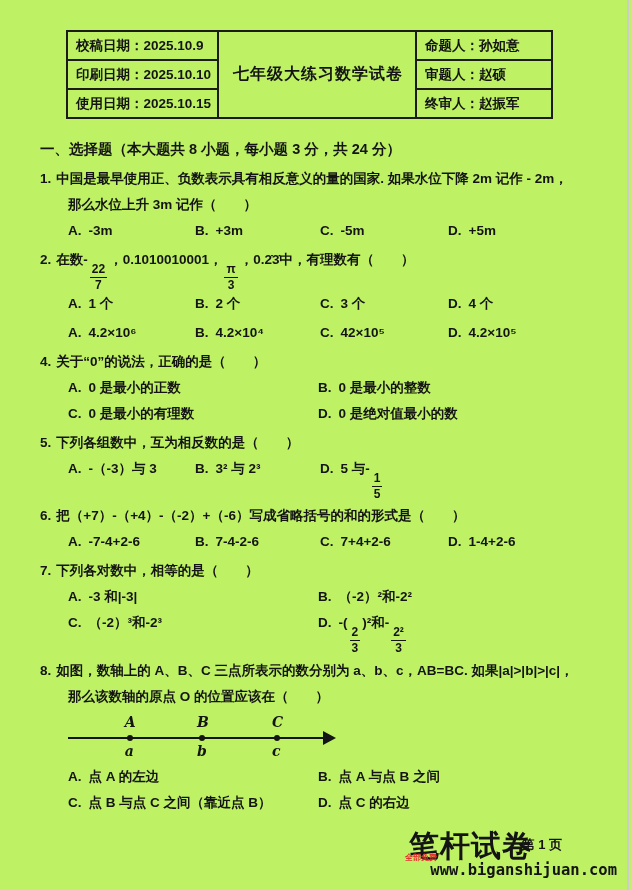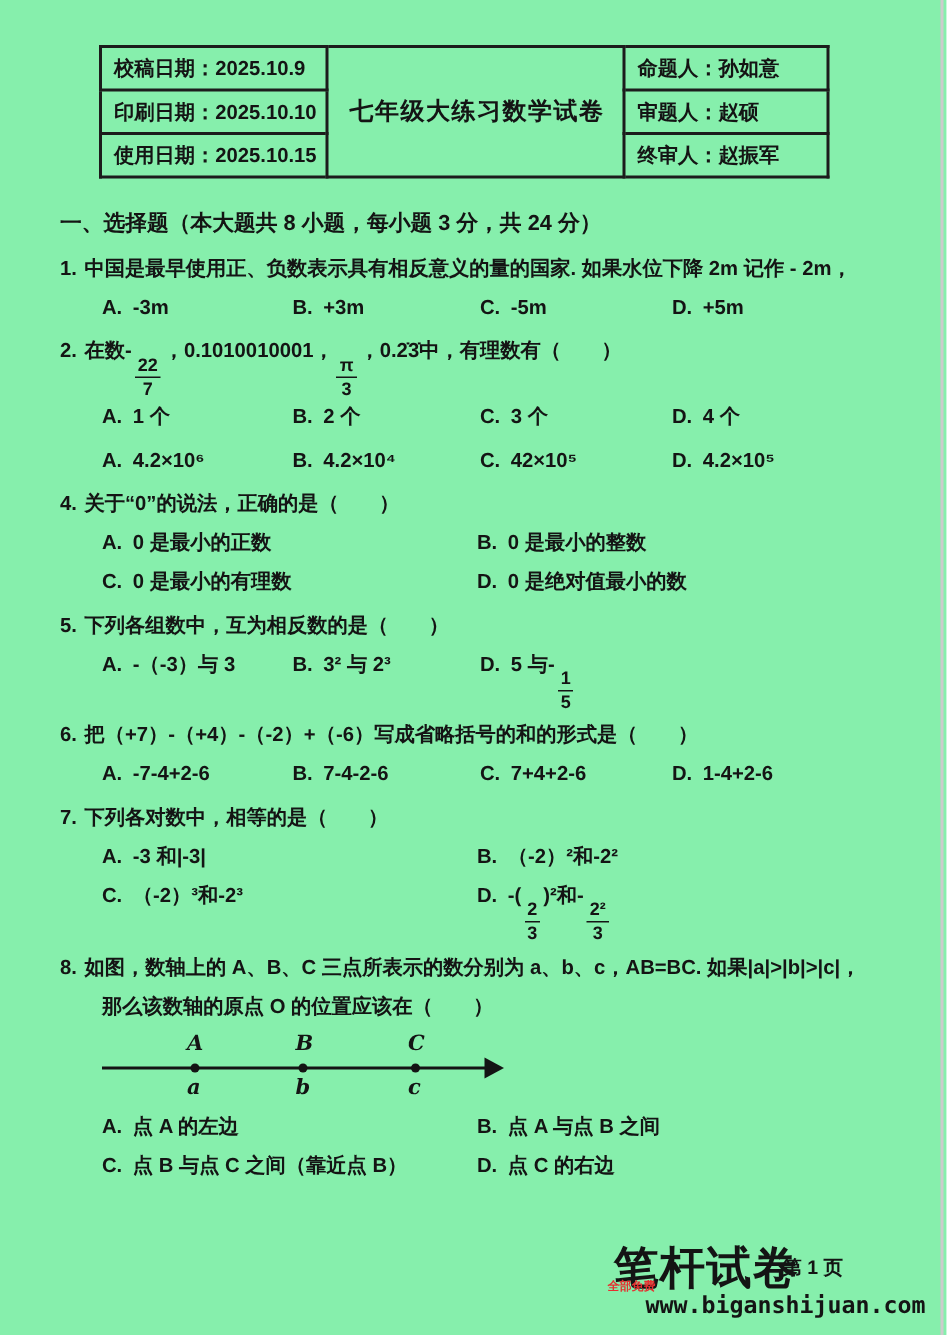--- a/index.html
+++ b/index.html
@@ -1,16 +1,16 @@
 <!DOCTYPE html>
 <html><head>
 <meta charset="utf-8">
 <style>
   html,body{margin:0;padding:0;background:#ffffff;}
-  .page{position:relative;width:631px;height:890px;background:#86efac;overflow:hidden;
+  .page{position:relative;width:631px;height:890px;background:#bef264;overflow:hidden;
         font-family:"Liberation Sans","DejaVu Sans",sans-serif;color:#141414;}
   .scan-edge{position:absolute;top:0;right:2px;width:2px;height:100%;background:#cccccc;}
 
   
   table.hdr{position:absolute;left:66px;top:30px;border-collapse:collapse;table-layout:fixed;}
   .hdr td{border:2px solid #1c1c1c;font-weight:bold;font-size:13.5px;height:19px;
           padding:4px 6px 4px 8px;white-space:nowrap;}
   .hdr .c1{width:118px;}
   .hdr .c2{width:182px;text-align:center;font-size:16px;letter-spacing:1px;}
   .hdr .c3{width:120px;}
@@ -77,20 +77,21 @@
       <td class="c3">终审人：赵振军</td>
     </tr>
   </tbody>
     </table>
 
   <div class="content">
     <div class="section-title">一、选择题（本大题共 8 小题，每小题 3 分，共 24 分）</div>
     <div>
         <div class="question">
           <div class="stem"><span class="qnum">1.</span><span class="stem-line"><span class="seg">中国是最早使用正、负数表示具有相反意义的量的国家. 如果水位下降 2m 记作 - 2m，</span></span></div>
+          <div class="stem-cont"><span class="seg">那么水位上升 3m 记作（　　）</span></div>
           <div class="options cols-4">
             <div class="option"><span class="olabel">A.</span><span class="seg">-3m</span></div>
             <div class="option"><span class="olabel">B.</span><span class="seg">+3m</span></div>
             <div class="option"><span class="olabel">C.</span><span class="seg">-5m</span></div>
             <div class="option"><span class="olabel">D.</span><span class="seg">+5m</span></div>
           </div>
         </div>
         <div class="question">
           <div class="stem"><span class="qnum">2.</span><span class="stem-line"><span class="seg">在数-</span><span class="frac">
                 <span class="fnum">22</span>

